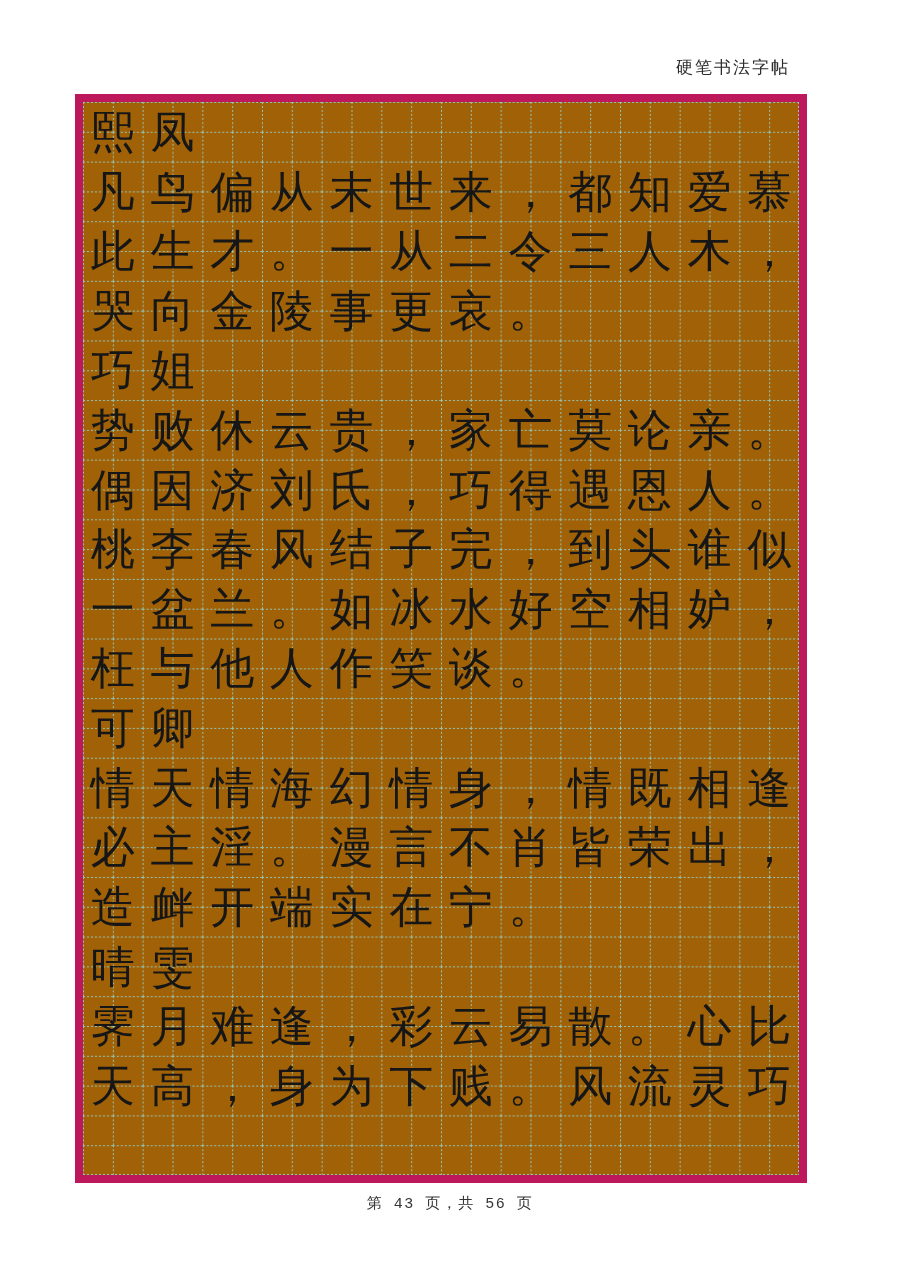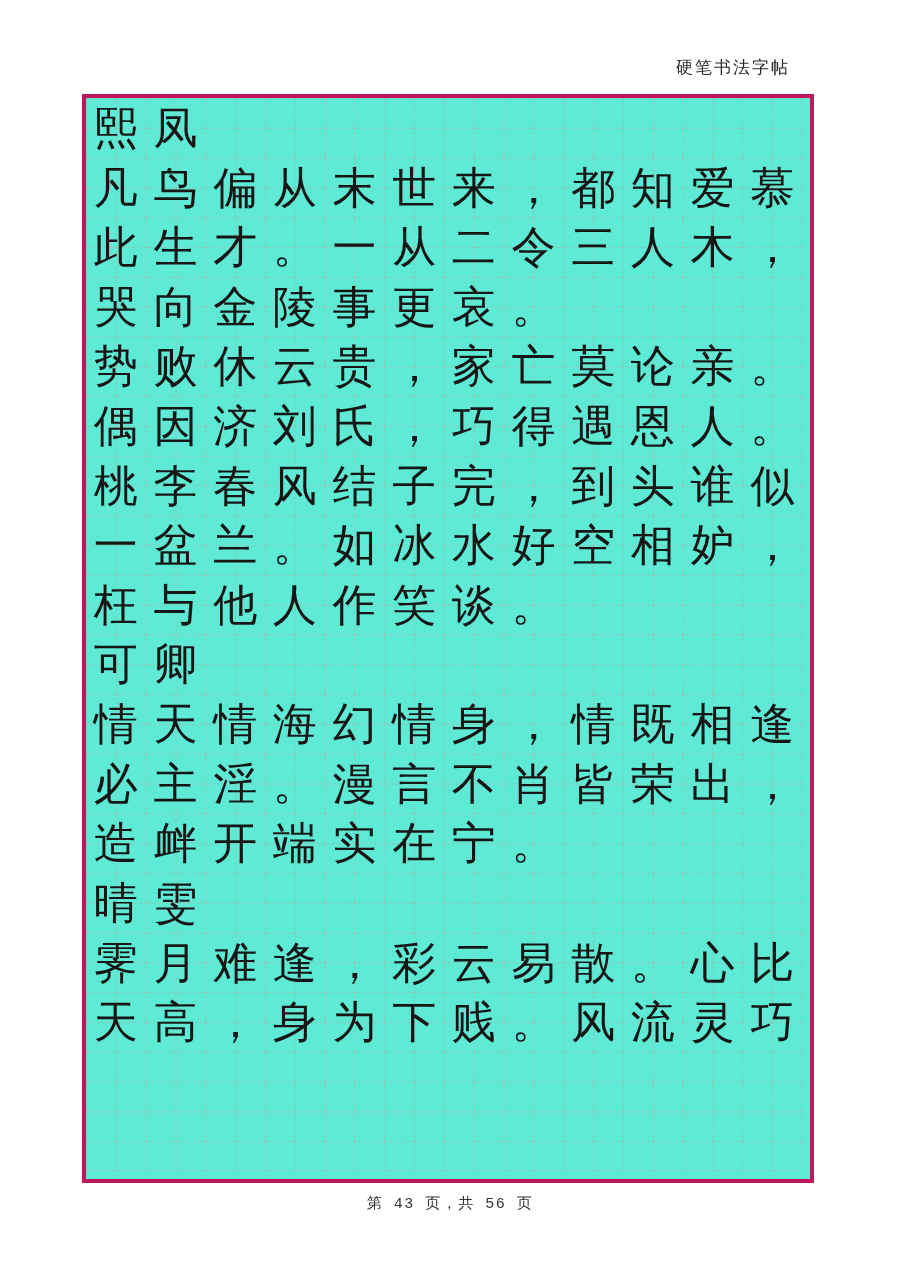--- a/index.html
+++ b/index.html
@@ -19,27 +19,27 @@
     left: 655px;
     top: 56px;
     font-size: 17px;
     letter-spacing: 2px;
     color: #2b2b2b;
     font-family: Liberation Mono, monospace;
     margin-left: 21px;
   }
   .sheet-frame {
     position: absolute;
-    left: 82px;
+    left: 75px;
     top: 94px;
     width: 732px;
     height: 1089px;
     box-sizing: border-box;
-    border: 4px solid #be185d;
-    background: #5eead4;
+    border: 8px solid #be185d;
+    background: #a16207;
   }
   .grid-svg {
     position: absolute;
     left: 0;
     top: 0;
     width: 716px;
     height: 1073px;
     display: block;
   }
   .rows-layer {
@@ -85,20 +85,21 @@
     </defs>
     <rect x="0" y="0" width="716" height="1073" fill="url(#gridp)"></rect>
     <path d="M 0 1072.5 H 716 M 715.5 0 V 1073" fill="none" stroke="#93c3b3" stroke-width="1" stroke-dasharray="2 2"></path>
   </svg>
 
   <div class="rows-layer">
     <div class="hw-row">熙凤</div>
     <div class="hw-row">凡鸟偏从末世来，都知爱慕</div>
     <div class="hw-row">此生才。一从二令三人木，</div>
     <div class="hw-row">哭向金陵事更哀。</div>
+    <div class="hw-row">巧姐</div>
     <div class="hw-row">势败休云贵，家亡莫论亲。</div>
     <div class="hw-row">偶因济刘氏，巧得遇恩人。</div>
     <div class="hw-row">桃李春风结子完，到头谁似</div>
     <div class="hw-row">一盆兰。如冰水好空相妒，</div>
     <div class="hw-row">枉与他人作笑谈。</div>
     <div class="hw-row">可卿</div>
     <div class="hw-row">情天情海幻情身，情既相逢</div>
     <div class="hw-row">必主淫。漫言不肖皆荣出，</div>
     <div class="hw-row">造衅开端实在宁。</div>
     <div class="hw-row">晴雯</div>

